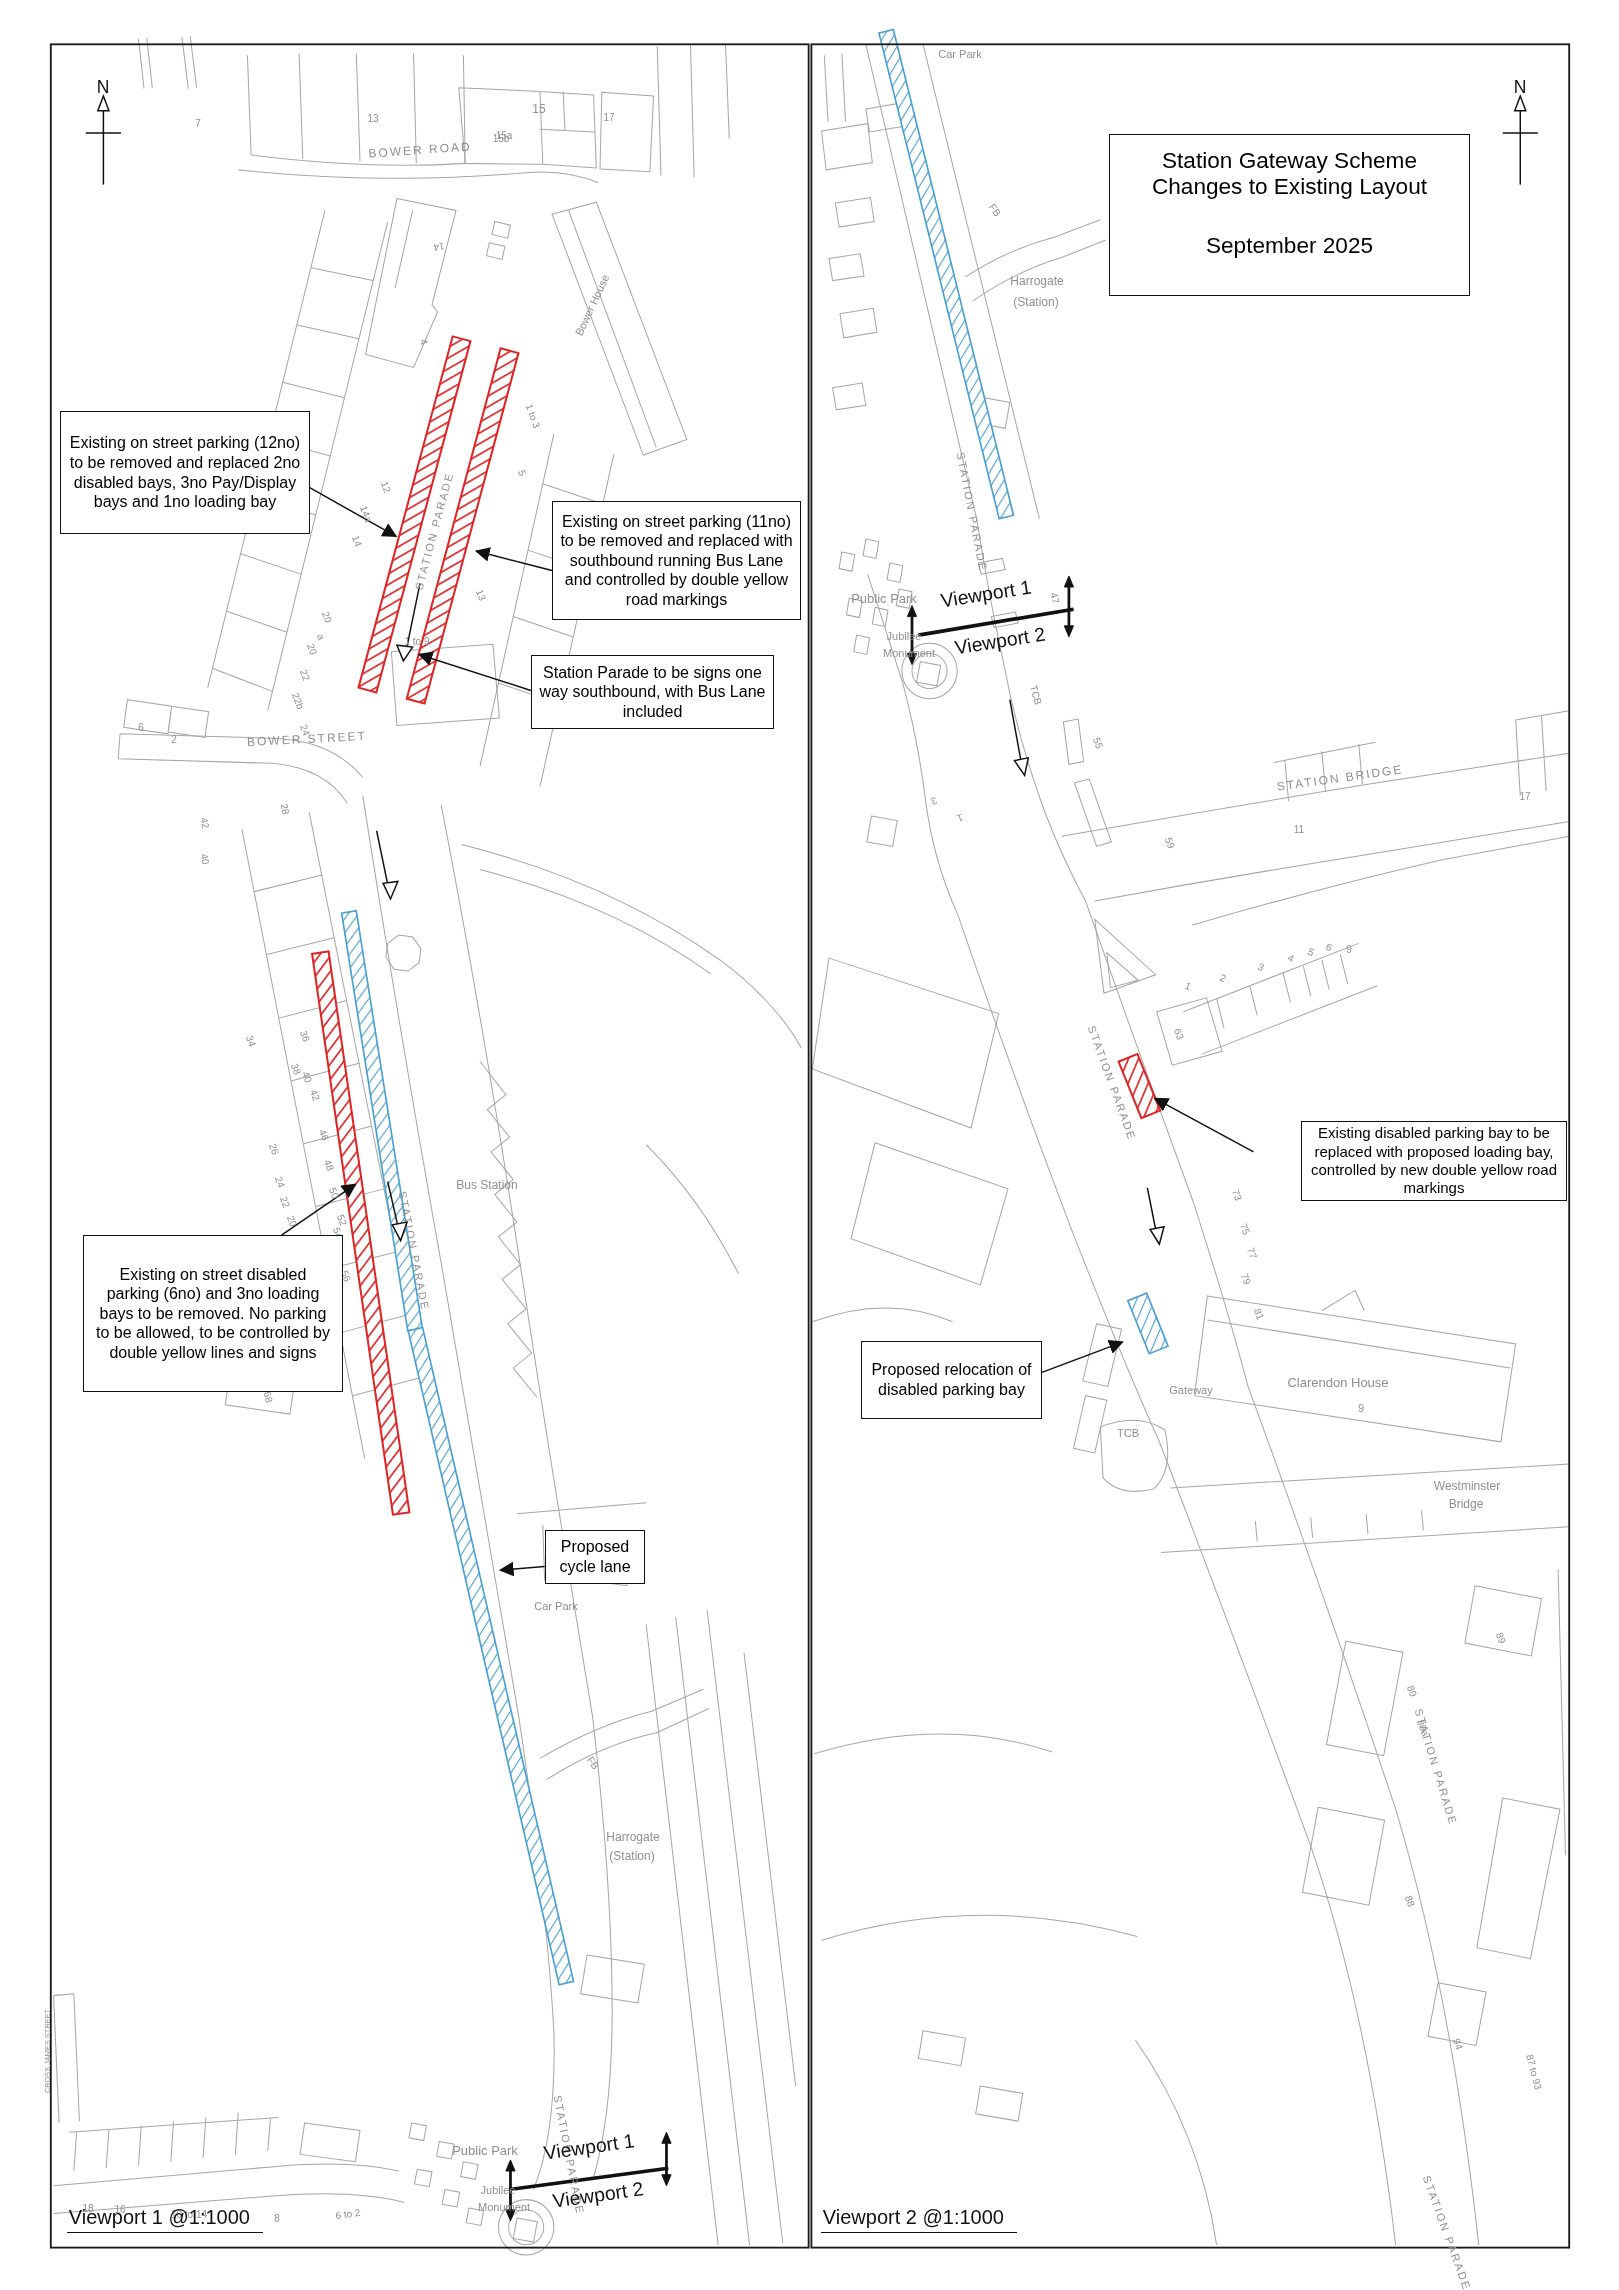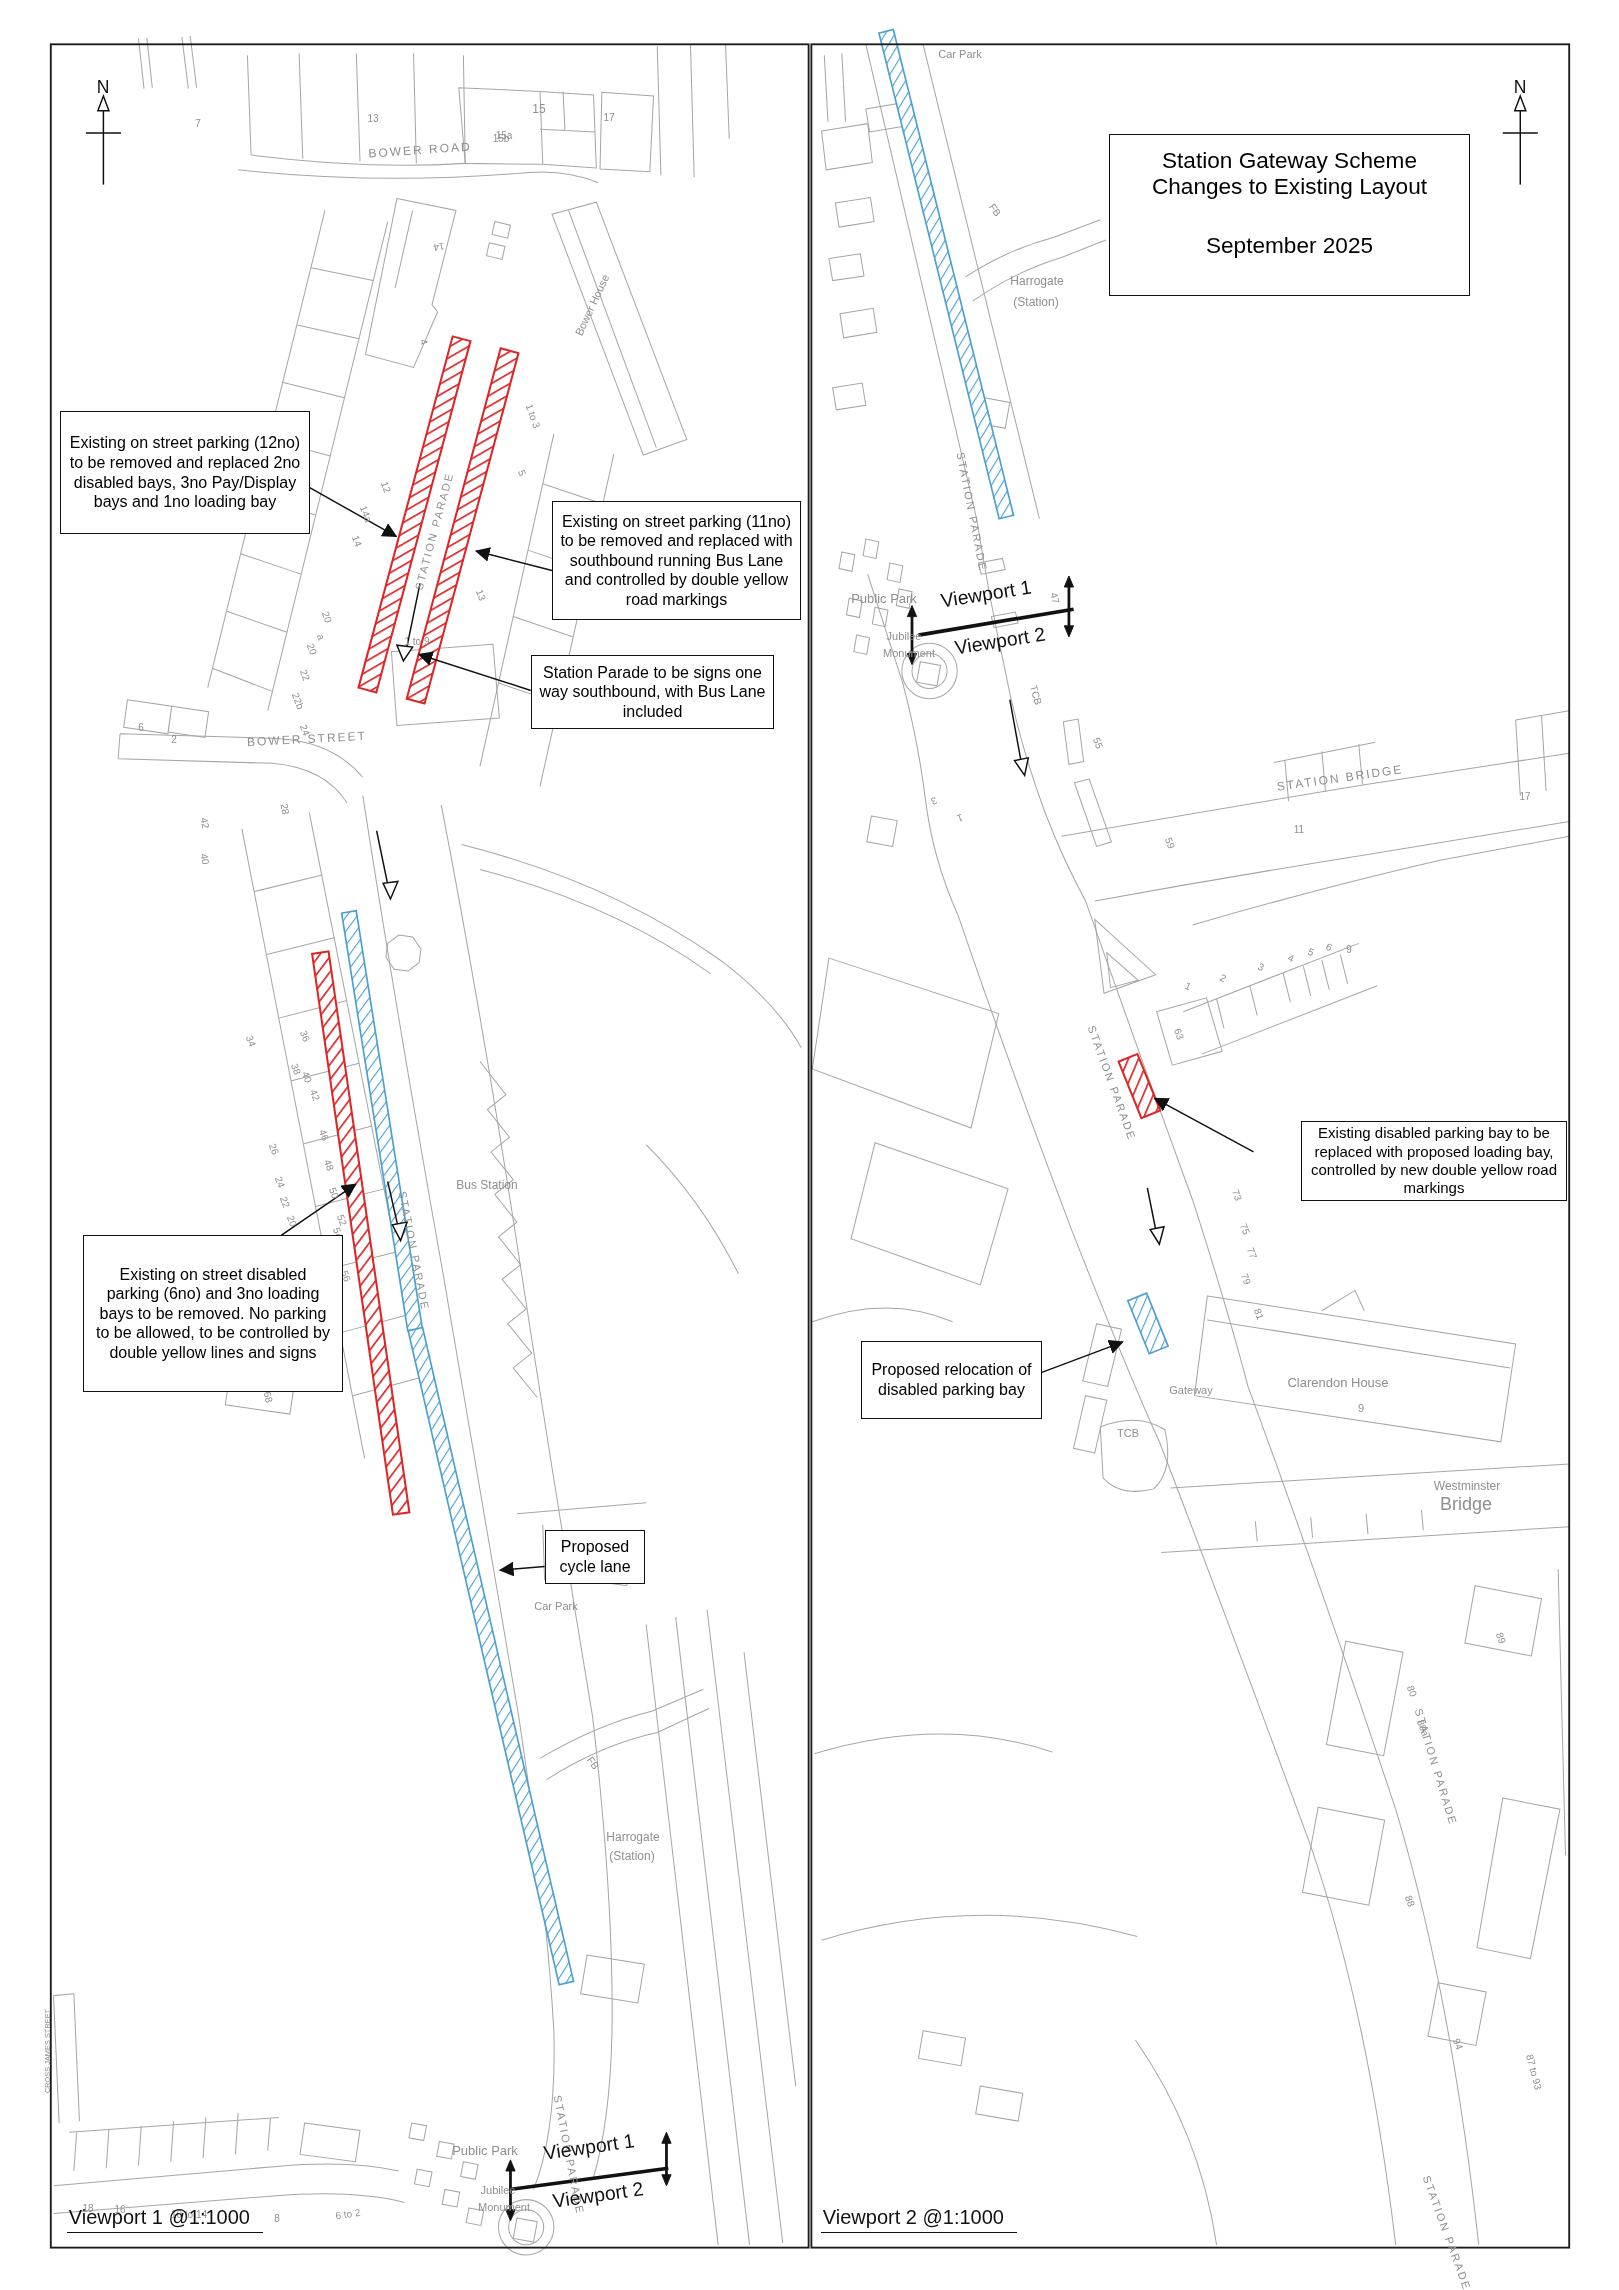--- a/index.html
+++ b/index.html
@@ -294,21 +294,21 @@
       <span class="ml" style="left: 1237px; top: 1195px; font-size: 10px; transform: translate(-50%, -50%) rotate(70deg);">73</span>
       <span class="ml" style="left: 1245px; top: 1229px; font-size: 10px; transform: translate(-50%, -50%) rotate(70deg);">75</span>
       <span class="ml" style="left: 1252px; top: 1253px; font-size: 10px; transform: translate(-50%, -50%) rotate(70deg);">77</span>
       <span class="ml" style="left: 1246px; top: 1279px; font-size: 10px; transform: translate(-50%, -50%) rotate(70deg);">79</span>
       <span class="ml" style="left: 1259px; top: 1314px; font-size: 10px; transform: translate(-50%, -50%) rotate(70deg);">81</span>
       <span class="ml" style="left: 1191px; top: 1390px; font-size: 11px; transform: translate(-50%, -50%) rotate(0deg);">Gateway</span>
       <span class="ml" style="left: 1128px; top: 1433px; font-size: 11px; transform: translate(-50%, -50%) rotate(0deg);">TCB</span>
       <span class="ml" style="left: 1338px; top: 1382px; font-size: 13px; transform: translate(-50%, -50%) rotate(0deg);">Clarendon House</span>
       <span class="ml" style="left: 1361px; top: 1408px; font-size: 11px; transform: translate(-50%, -50%) rotate(0deg);">9</span>
       <span class="ml" style="left: 1467px; top: 1486px; font-size: 12px; transform: translate(-50%, -50%) rotate(0deg);">Westminster</span>
-      <span class="ml" style="left: 1466px; top: 1504px; font-size: 18px; transform: translate(-50%, -50%) rotate(0deg);">Bridge</span>
+      <span class="ml" style="left: 1466px; top: 1504px; font-size: 12px; transform: translate(-50%, -50%) rotate(0deg);">Bridge</span>
       <span class="ml" style="left: 1501px; top: 1638px; font-size: 10px; transform: translate(-50%, -50%) rotate(70deg);">89</span>
       <span class="ml" style="left: 1412px; top: 1691px; font-size: 10px; transform: translate(-50%, -50%) rotate(70deg);">80</span>
       <span class="ml" style="left: 1423px; top: 1728px; font-size: 10px; transform: translate(-50%, -50%) rotate(70deg);">80a</span>
       <span class="ml s" style="left: 1436px; top: 1767px; font-size: 11px; transform: translate(-50%, -50%) rotate(73deg);">STATION PARADE</span>
       <span class="ml" style="left: 1410px; top: 1901px; font-size: 10px; transform: translate(-50%, -50%) rotate(70deg);">88</span>
       <span class="ml" style="left: 1458px; top: 2044px; font-size: 10px; transform: translate(-50%, -50%) rotate(70deg);">94</span>
       <span class="ml" style="left: 1534px; top: 2072px; font-size: 10px; transform: translate(-50%, -50%) rotate(75deg);">87 to 93</span>
       <span class="ml s" style="left: 1447px; top: 2233px; font-size: 11px; transform: translate(-50%, -50%) rotate(70deg);">STATION PARADE</span>
     </div>
 <div id="annos">

